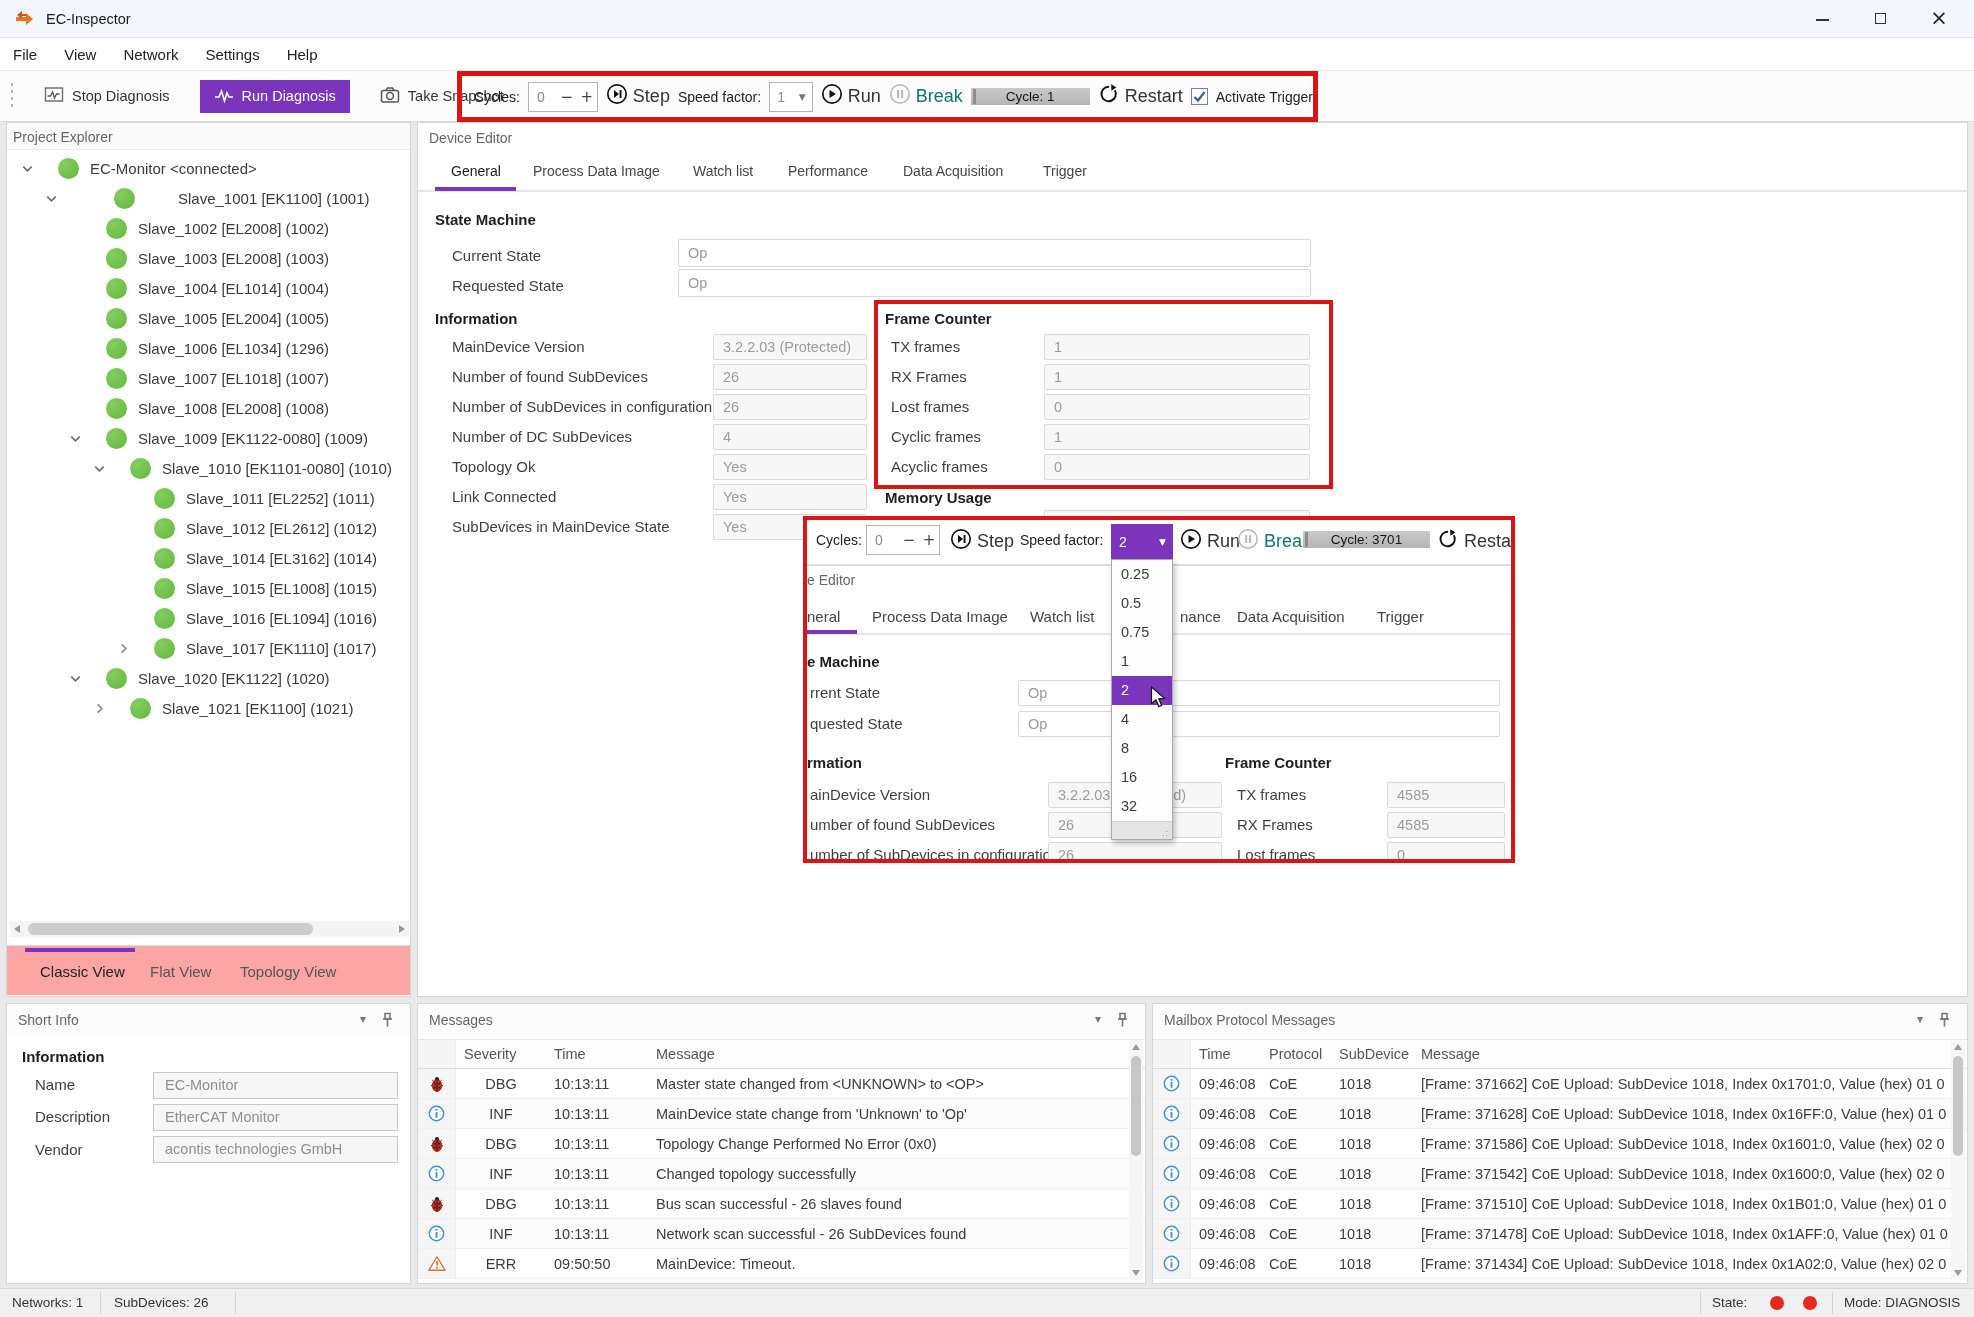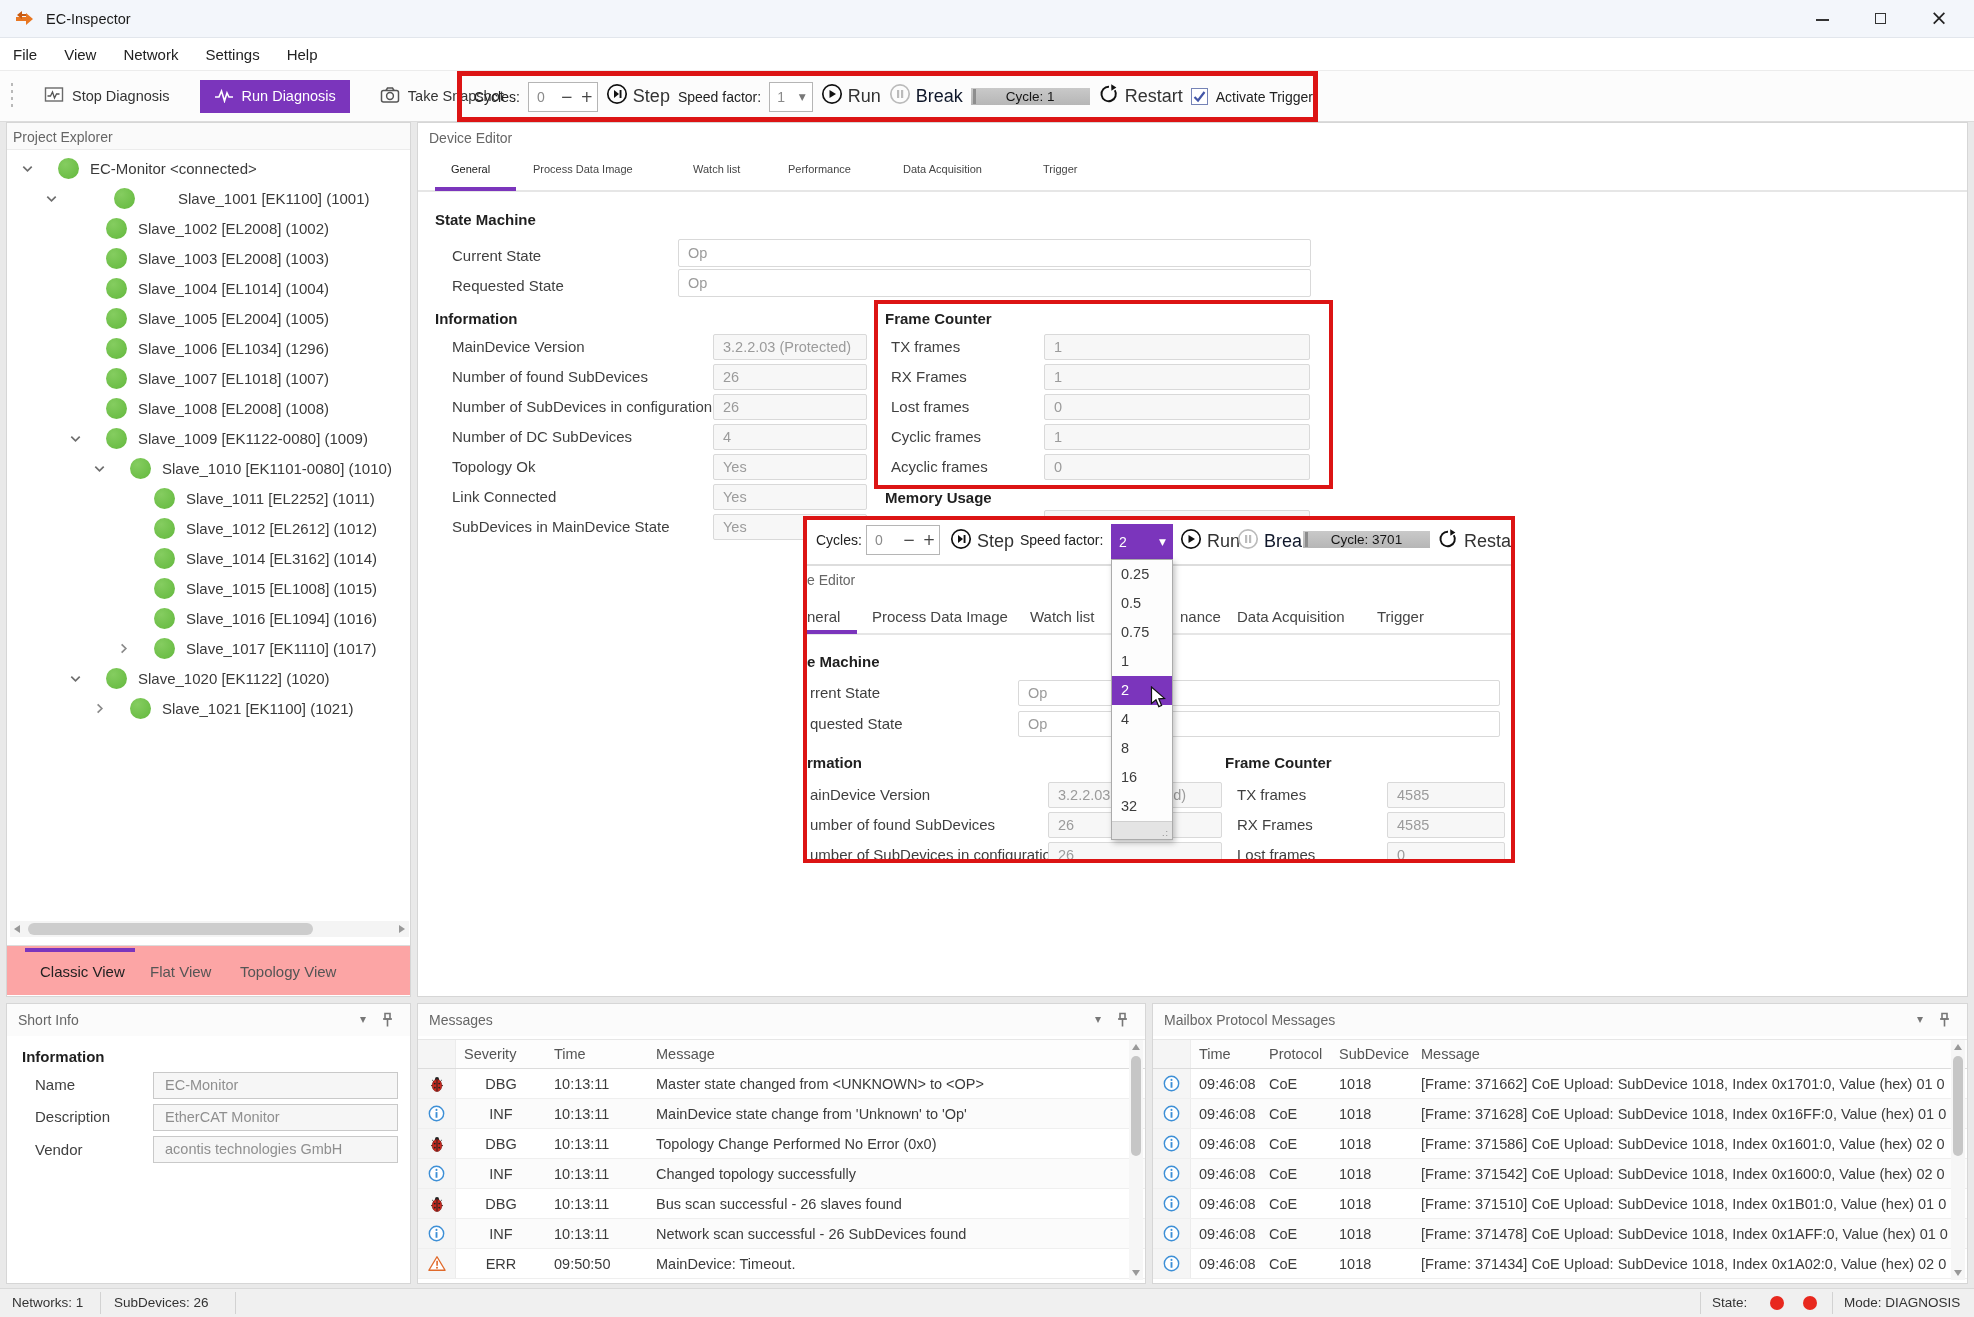--- a/index.html
+++ b/index.html
@@ -24,21 +24,21 @@
   #toolbar-left { position:absolute; left:10px; top:0; height:50px; display:flex; align-items:center; gap:22px; }
   .grip { width:4px; height:30px; background-image:radial-gradient(circle,#b9b9b9 1.3px,transparent 1.5px); background-size:4px 7px; background-repeat:repeat-y; }
   .tbtn { display:flex; align-items:center; gap:8px; font-size:14.5px; color:#333; padding:6px 8px; }
   .tbtn.primary { background:#7b35bc; color:#fff; padding:7px 14px; }
   #anno-toolbar { position:absolute; left:457px; top:0px; width:861px; height:51px; border:5px solid #dc1414; display:flex; align-items:center; gap:8px; padding-left:12px; background:transparent; }
   .tb-label { font-size:14px; color:#222; white-space:nowrap; }
   .spinner { width:74px; height:30px; border:1px solid #b5b5b5; background:#fff; display:flex; align-items:center; }
   .spinner .val { flex:1; padding-left:8px; color:#8a8a8a; font-size:14px; }
   .spinner .sbtn { width:20px; text-align:center; color:#444; font-size:15px; font-family:"DejaVu Sans",sans-serif; }
   .icon-btn { display:flex; align-items:center; gap:5px; font-size:18px; color:#333; white-space:nowrap; }
-  .icon-btn.disabled { color:#0f172a; }
+  .icon-btn.disabled { color:#0f766e; }
   .combo { width:46px; height:30px; border:1px solid #b5b5b5; background:#fff; display:flex; align-items:center; position:relative; }
   .combo .cval { padding-left:7px; color:#8a8a8a; font-size:14px; flex:1; }
   .combo .carr { font-size:9px; color:#777; padding-right:6px; font-family:"DejaVu Sans",sans-serif; }
   .progress { width:126px; height:17px; background:linear-gradient(#c9c9c9,#b6b6b6); position:relative; text-align:center; font-size:13.5px; line-height:17px; color:#151515; }
   .progress::before { content:""; position:absolute; left:2px; top:1px; width:3px; height:15px; background:#8d8d8d; }
   .checkbox { width:17px; height:17px; border:1px solid #7583b6; background:#fff; position:relative; }
 
   
   .panel { position:absolute; background:#fff; border:1px solid #d6d6d6; }
   .panel-title { font-size:14px; color:#666; }
@@ -54,21 +54,21 @@
   #tree-hscroll { position:absolute; left:3px; top:798px; width:399px; height:16px; background:#f4f4f4; }
   .scroll-arrow { position:absolute; top:4px; width:0; height:0; }
   #tree-thumb { position:absolute; left:18px; top:2px; width:285px; height:12px; background:#cdcdcd; border-radius:6px; }
   #view-tabs { position:absolute; left:0; bottom:1px; width:100%; height:50px; border-top:1px solid #dcdcdc; background:#fca5a5; }
   .vtab { position:absolute; top:17px; font-size:15px; color:#555; }
   #vtab-indicator { position:absolute; left:18px; top:2px; width:110px; height:3.5px; background:#7b35bc; }
 
   
   #editor-panel { left:417px; top:122px; width:1551px; height:875px; overflow:hidden; }
   #editor-title { position:absolute; left:11px; top:7px; }
-  .etab { position:absolute; top:40px; font-size:11px; color:#454545; white-space:nowrap; }
+  .etab { position:absolute; top:40px; font-size:14px; color:#454545; white-space:nowrap; }
   .etab.active { color:#1c1c1c; }
   #etab-line { position:absolute; left:0; top:67px; width:100%; height:1.5px; background:#e6e6e6; }
   #etab-underline { position:absolute; left:17px; top:64px; width:81px; height:3.5px; background:#7b35bc; z-index:2; }
   .h { font-weight:bold; font-size:15px; color:#1f1f1f; position:absolute; white-space:nowrap; }
   .lbl { position:absolute; font-size:15px; color:#3f3f3f; height:26px; line-height:26px; white-space:nowrap; }
   .ibox { position:absolute; height:26px; border:1px solid #d9d9d9; border-radius:2px; background:#fff; font-size:14.5px; color:#9b9b9b; line-height:24px; padding-left:9px; white-space:nowrap; overflow:hidden; }
   .ibox.grey { background:#f7f7f7; }
 
   
   .anno { position:absolute; border:4px solid #dc1414; pointer-events:none; }

